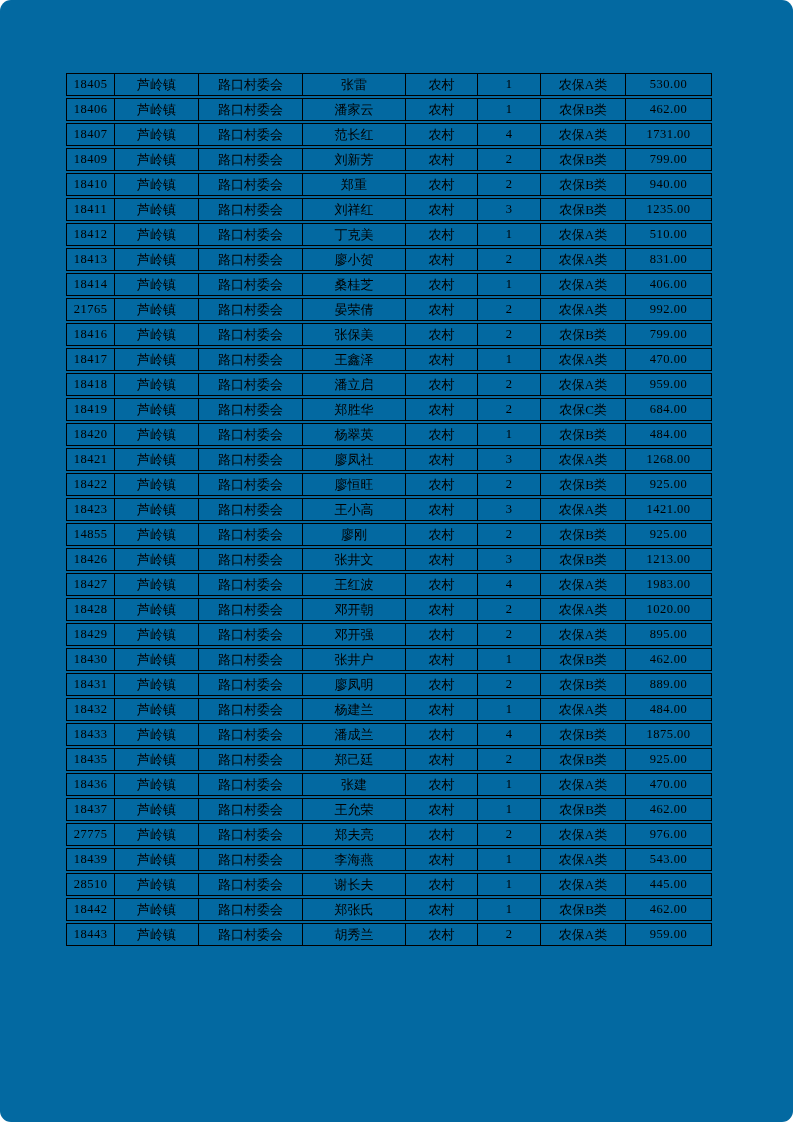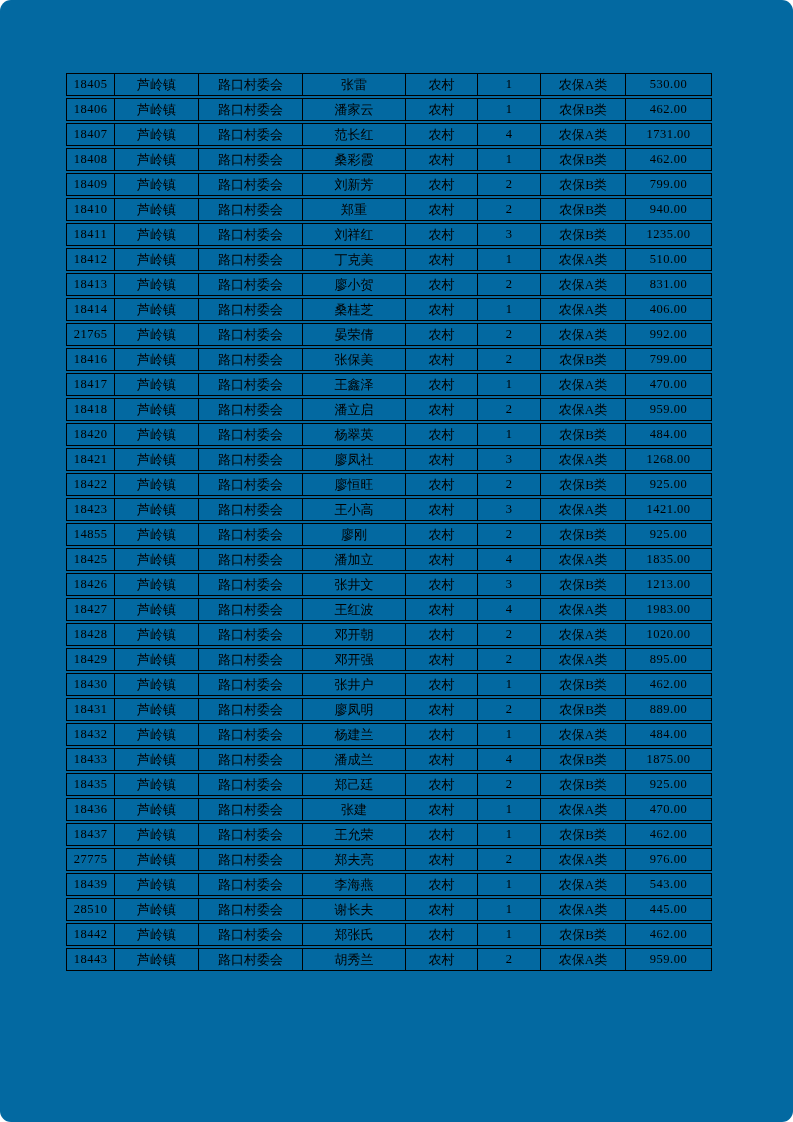--- a/index.html
+++ b/index.html
@@ -95,30 +95,20 @@
           <td class="num">18407</td>
           <td>芦岭镇</td>
           <td>路口村委会</td>
           <td>范长红</td>
           <td>农村</td>
           <td class="num">4</td>
           <td>农保A类</td>
           <td class="num">1731.00</td>
         </tr>
         <tr>
-          <td class="num">18408</td>
-          <td>芦岭镇</td>
-          <td>路口村委会</td>
-          <td>桑彩霞</td>
-          <td>农村</td>
-          <td class="num">1</td>
-          <td>农保B类</td>
-          <td class="num">462.00</td>
-        </tr>
-        <tr>
           <td class="num">18409</td>
           <td>芦岭镇</td>
           <td>路口村委会</td>
           <td>刘新芳</td>
           <td>农村</td>
           <td class="num">2</td>
           <td>农保B类</td>
           <td class="num">799.00</td>
         </tr>
         <tr>
@@ -205,20 +195,30 @@
           <td class="num">18418</td>
           <td>芦岭镇</td>
           <td>路口村委会</td>
           <td>潘立启</td>
           <td>农村</td>
           <td class="num">2</td>
           <td>农保A类</td>
           <td class="num">959.00</td>
         </tr>
         <tr>
+          <td class="num">18419</td>
+          <td>芦岭镇</td>
+          <td>路口村委会</td>
+          <td>郑胜华</td>
+          <td>农村</td>
+          <td class="num">2</td>
+          <td>农保C类</td>
+          <td class="num">684.00</td>
+        </tr>
+        <tr>
           <td class="num">18420</td>
           <td>芦岭镇</td>
           <td>路口村委会</td>
           <td>杨翠英</td>
           <td>农村</td>
           <td class="num">1</td>
           <td>农保B类</td>
           <td class="num">484.00</td>
         </tr>
         <tr>
@@ -253,30 +253,20 @@
         </tr>
         <tr>
           <td class="num">14855</td>
           <td>芦岭镇</td>
           <td>路口村委会</td>
           <td>廖刚</td>
           <td>农村</td>
           <td class="num">2</td>
           <td>农保B类</td>
           <td class="num">925.00</td>
-        </tr>
-        <tr>
-          <td class="num">18425</td>
-          <td>芦岭镇</td>
-          <td>路口村委会</td>
-          <td>潘加立</td>
-          <td>农村</td>
-          <td class="num">4</td>
-          <td>农保A类</td>
-          <td class="num">1835.00</td>
         </tr>
         <tr>
           <td class="num">18426</td>
           <td>芦岭镇</td>
           <td>路口村委会</td>
           <td>张井文</td>
           <td>农村</td>
           <td class="num">3</td>
           <td>农保B类</td>
           <td class="num">1213.00</td>

